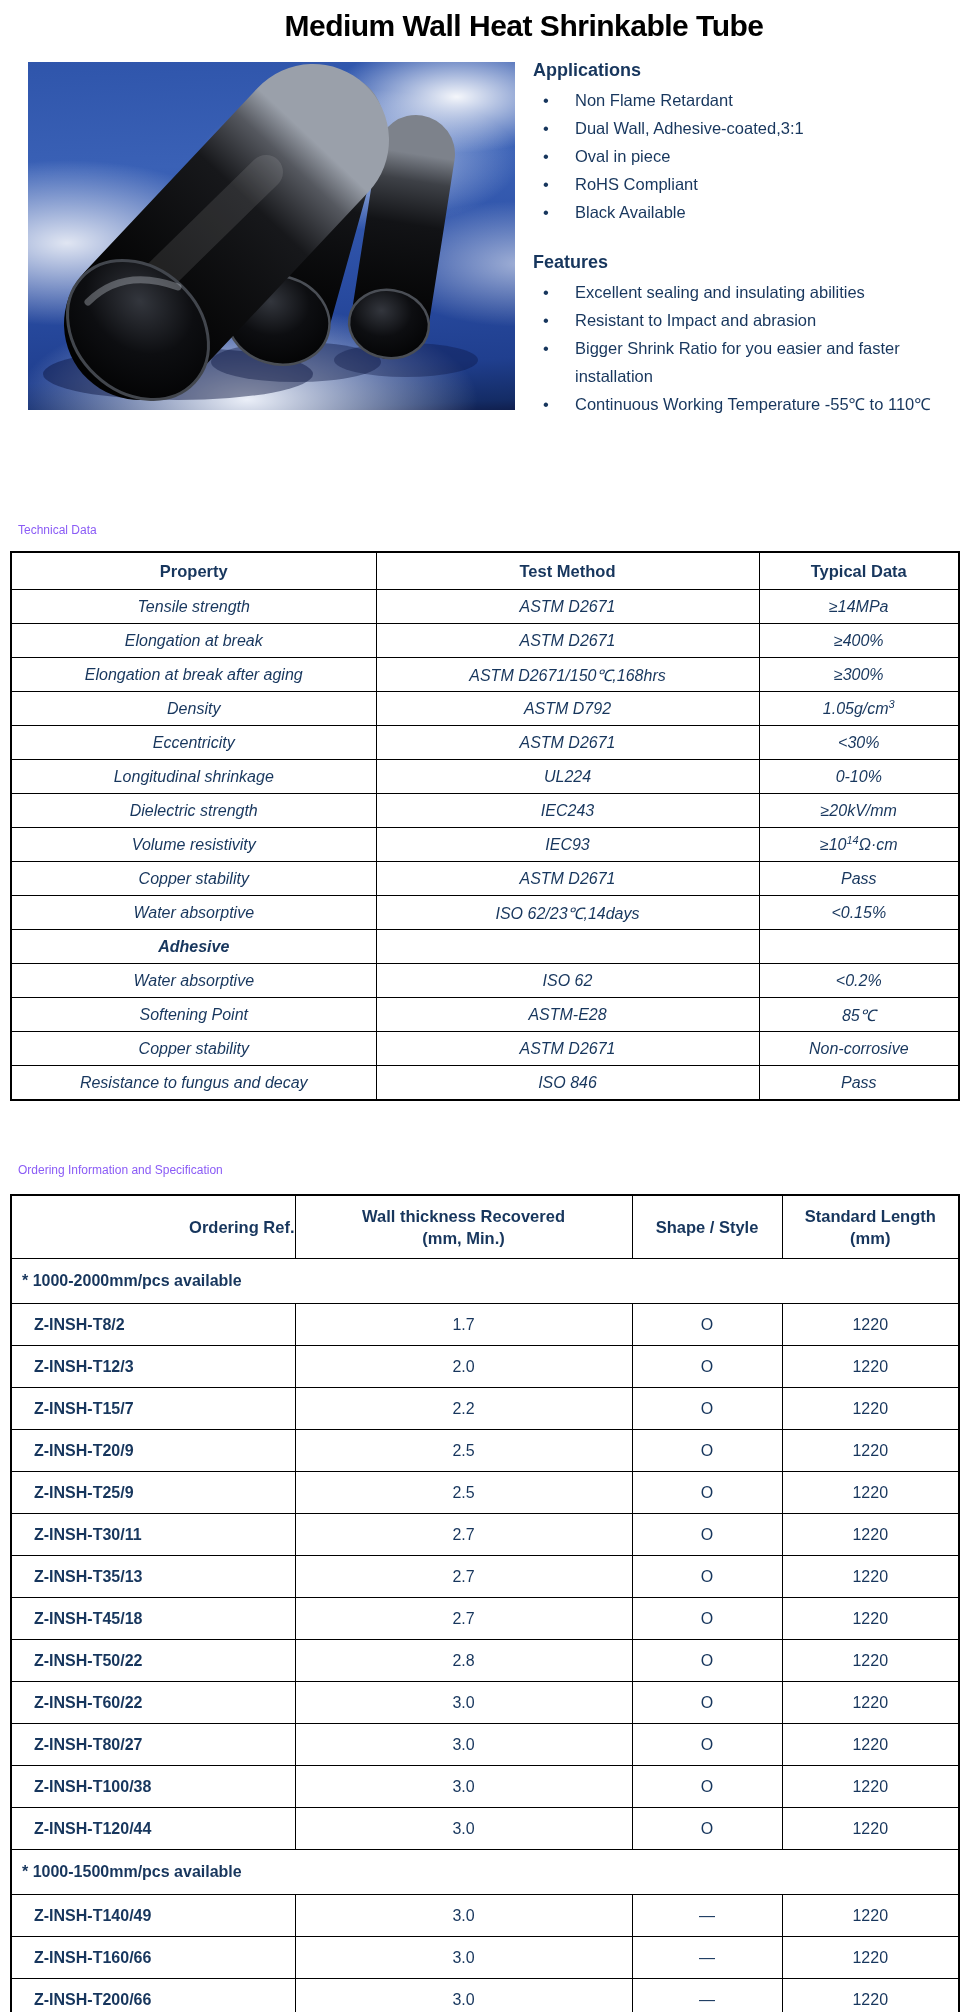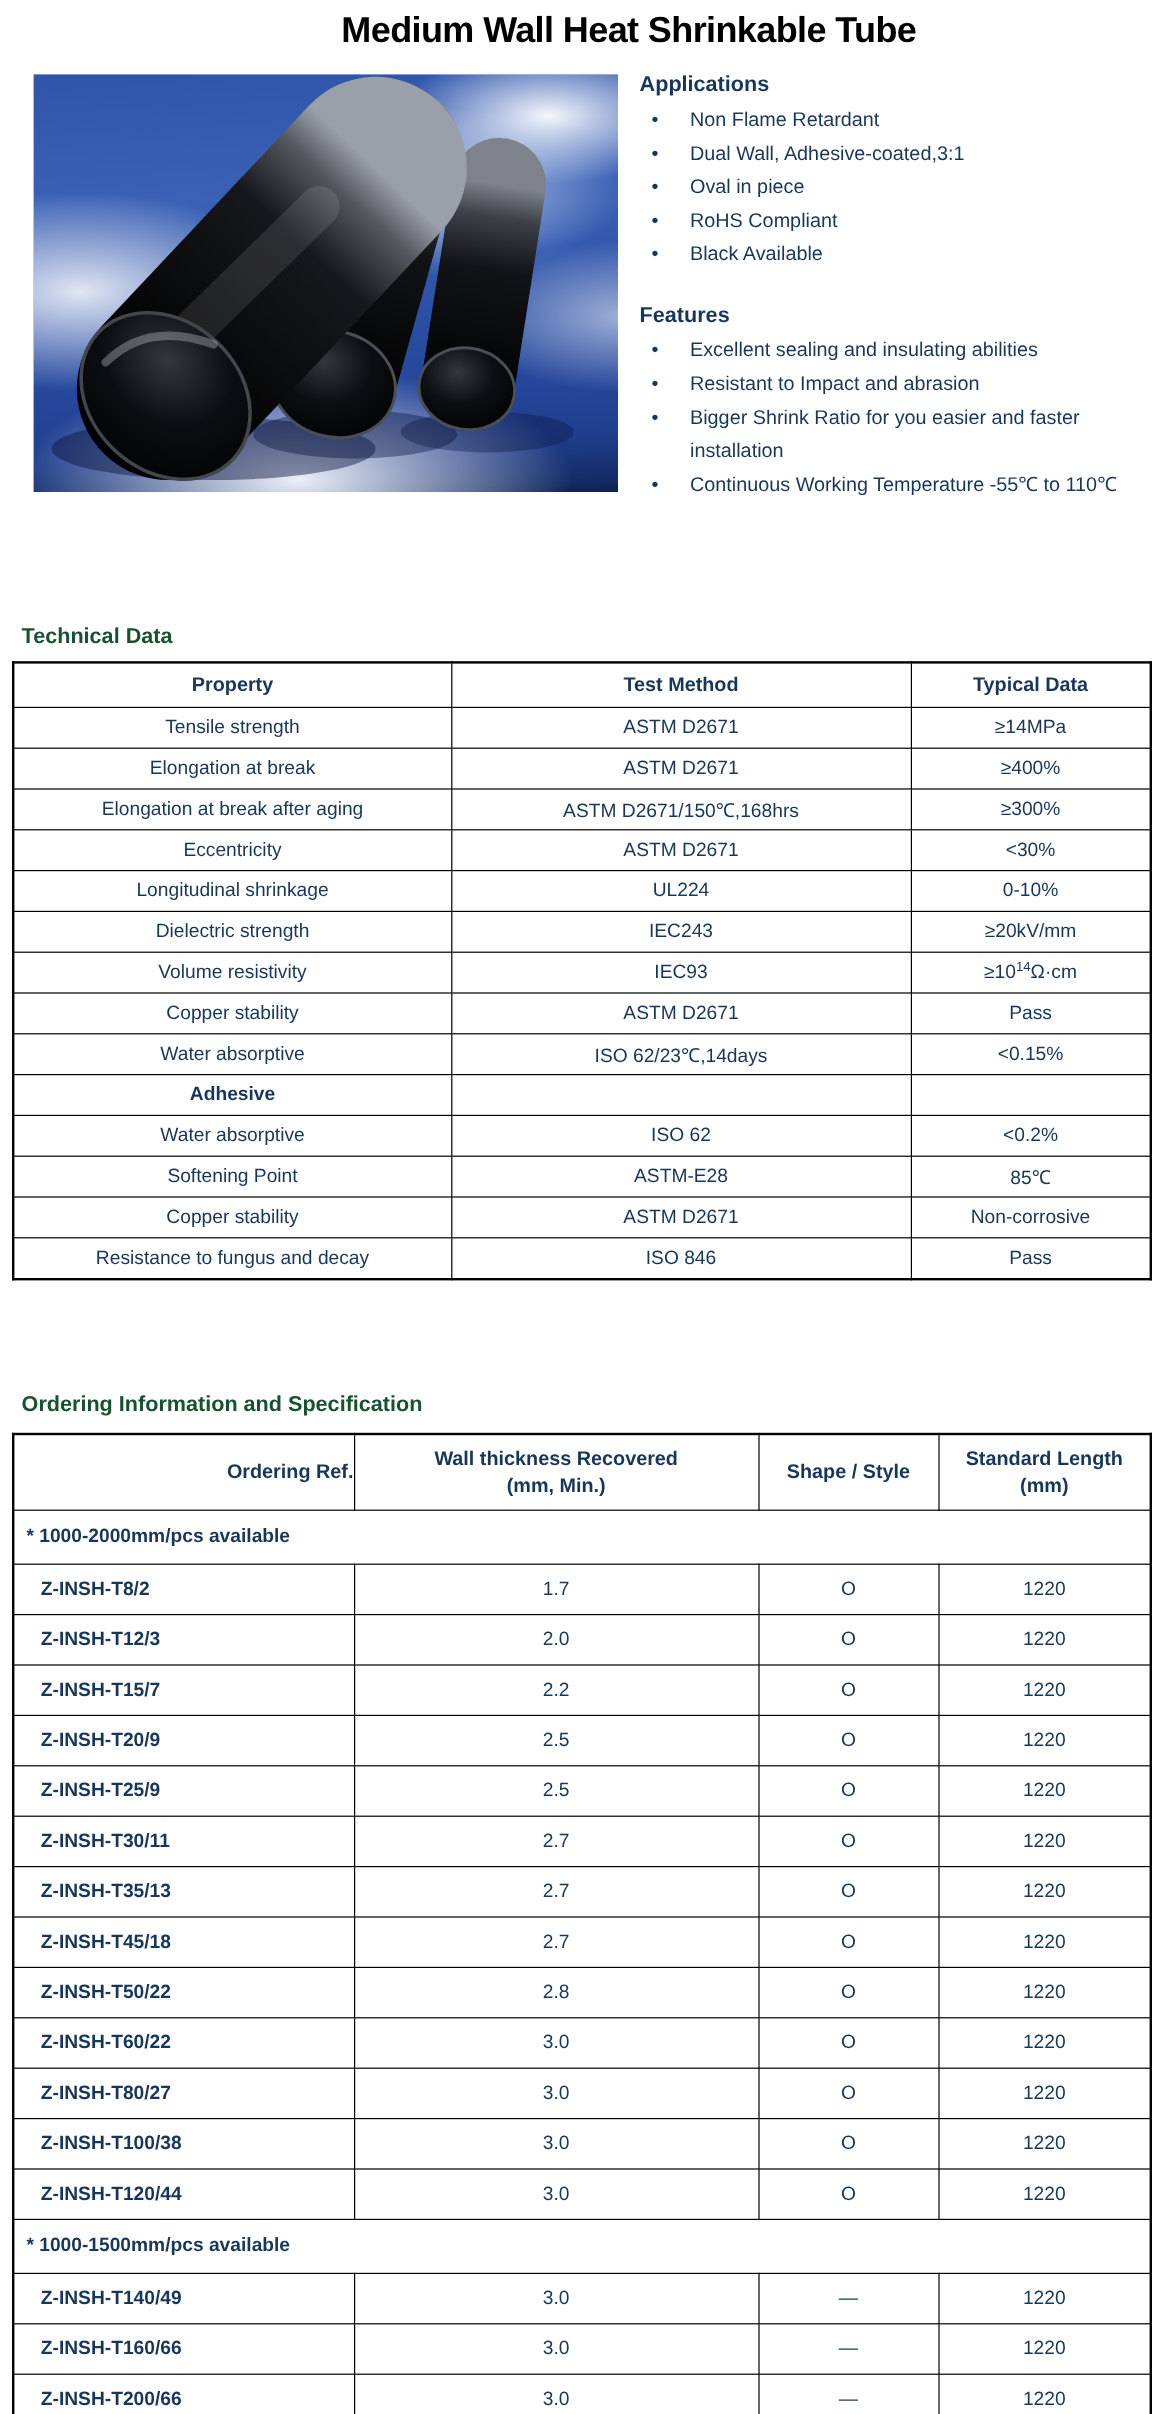--- a/index.html
+++ b/index.html
@@ -20,28 +20,28 @@
   .photo svg{position:absolute;left:0;top:0;}
 
   
   .sidecol{position:absolute;left:533px;top:58px;width:400px;color:#17365D;}
   .sec-h{font-size:18px;font-weight:bold;line-height:24px;margin:0 0 4px 0;}
   .blist{list-style:none;margin:0 0 24px 0;padding:0;}
   .blist li{position:relative;padding-left:42px;font-size:16.5px;line-height:28px;}
   .dot{position:absolute;left:10px;top:0;}
 
   
-  .tbl-h{position:absolute;left:18px;font-size:18px;font-weight:bold;color:#14532d;line-height:24px;}
+  .tbl-h{position:absolute;left:18px;font-size:12px;font-weight:normal;color:#8b5cf6;line-height:24px;}
 
   
   table.data{position:absolute;left:10px;width:948px;border-collapse:collapse;table-layout:fixed;
              color:#17365D;font-size:16px;text-align:center;border:2px solid #000;}
   table.data th,table.data td{border:1px solid #000;padding:0;overflow:hidden;white-space:nowrap;}
   table.tech th{height:36px;font-size:16.5px;font-weight:bold;}
-  table.tech td{height:33px;font-weight:normal;}
+  table.tech td{height:33px;font-weight:normal;font-style:italic;}
   table.tech td.subh{font-weight:bold;}
   sup{font-size:11px;}
 
   table.ord th{height:62px;font-size:16.5px;font-weight:bold;line-height:22px;}
   table.ord td{height:41px;}
   table.ord td.ref{text-align:left;padding-left:22px;font-weight:bold;}
   table.ord th.refh{text-align:right;padding-left:24px;}
   table.ord td.secrow{height:44px;text-align:left;padding-left:10px;font-weight:bold;}
 </style>
 </head>
@@ -133,20 +133,25 @@
           <td>Elongation at break</td>
           <td>ASTM D2671</td>
           <td>≥400%</td>
         </tr>
     <tr>
           <td>Elongation at break after aging</td>
           <td>ASTM D2671/150℃,168hrs</td>
           <td>≥300%</td>
         </tr>
     <tr>
+          <td>Density</td>
+          <td>ASTM D792</td>
+          <td><span>1.05g/cm</span><sup>3</sup></td>
+        </tr>
+    <tr>
           <td>Eccentricity</td>
           <td>ASTM D2671</td>
           <td>&lt;30%</td>
         </tr>
     <tr>
           <td>Longitudinal shrinkage</td>
           <td>UL224</td>
           <td>0-10%</td>
         </tr>
     <tr>

